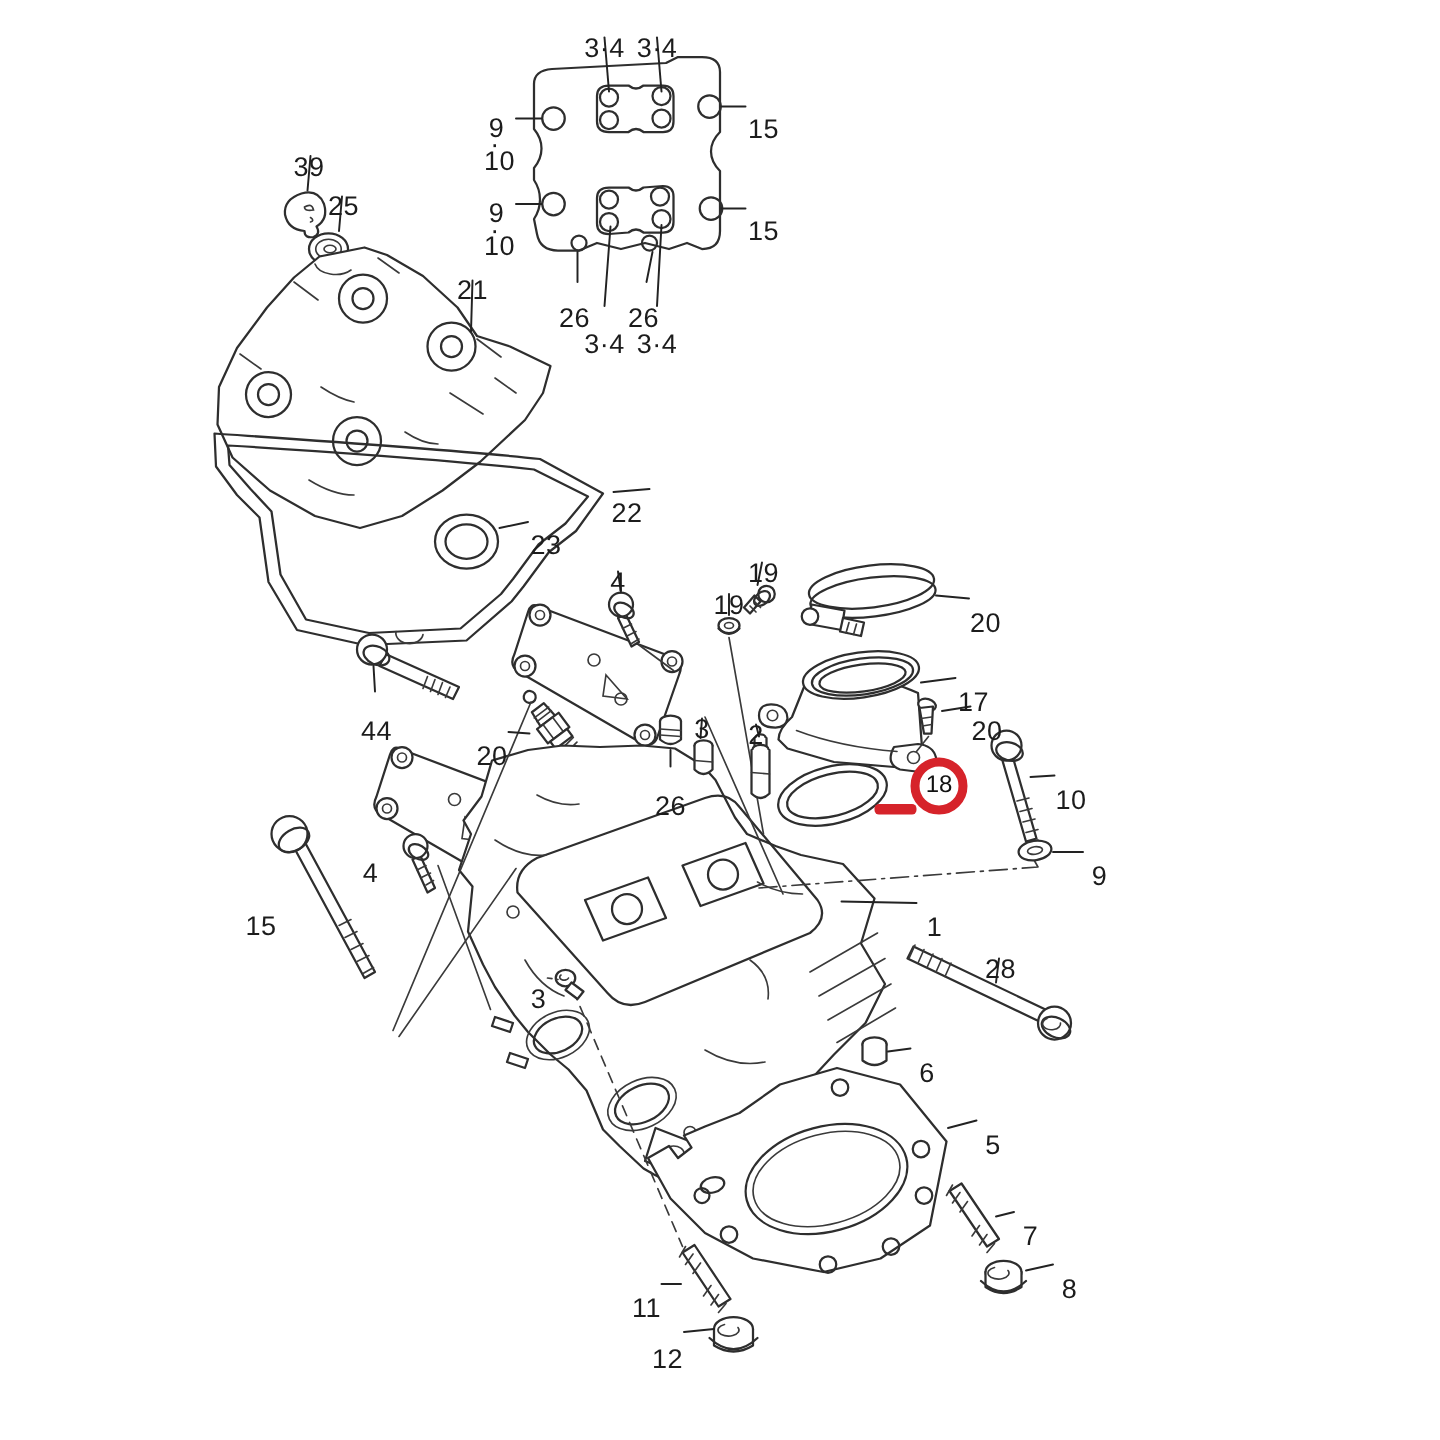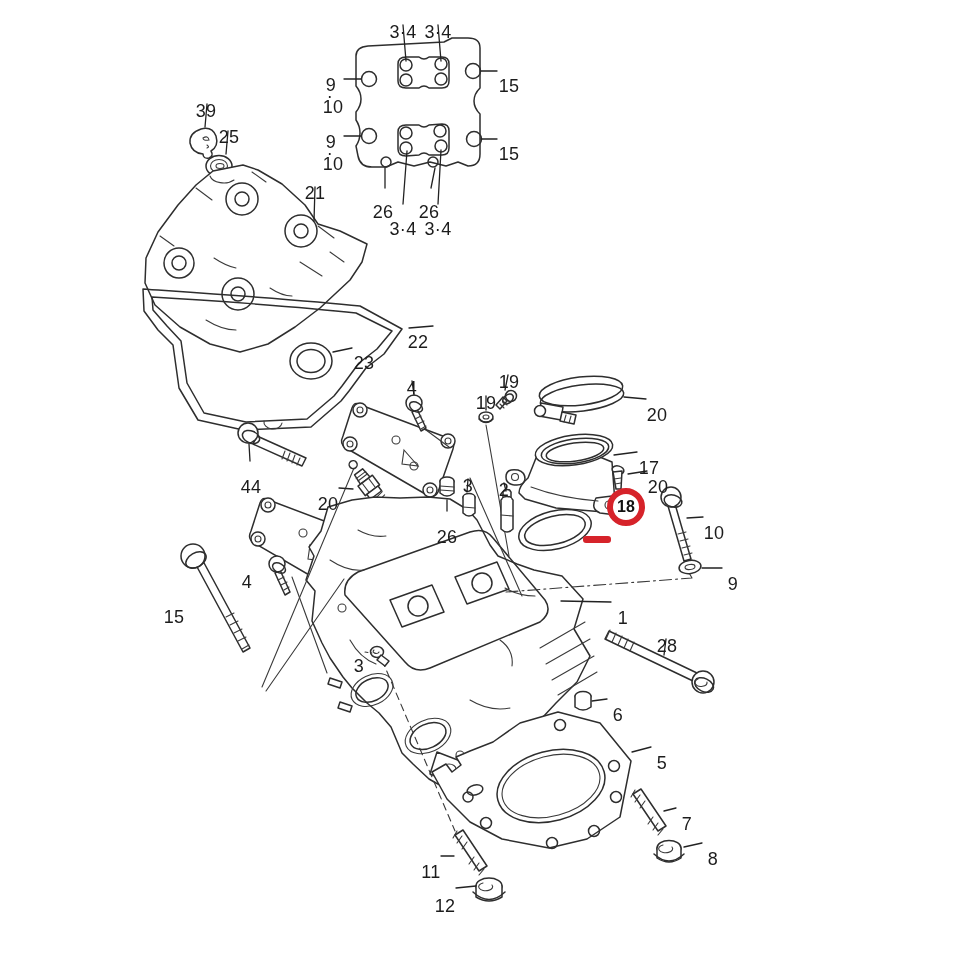--- a/index.html
+++ b/index.html
@@ -342,21 +342,21 @@
     <line class="leader" x1="607" y1="699" x2="592" y2="701"></line>
     <line class="leader" x1="651" y1="747" x2="632" y2="752"></line>
     <line class="leader" x1="676" y1="808" x2="664" y2="811"></line>
     <line class="leader" x1="702" y1="843" x2="684" y2="847"></line>
     <line class="leader" x1="441" y1="856" x2="454" y2="856"></line>
     <line class="leader" x1="456" y1="888" x2="476" y2="886"></line>
   </g>
 </svg>
 
   <div class="hl-line" style="left:583px;top:536px;width:28px;height:7px;"></div>
-  <div class="hl-circle" style="left:626px;top:507px;font-weight:bold;">
+  <div class="hl-circle" style="left:626px;top:524px;">
     <span>18</span>
   </div>
 
   <span class="lbl" style="left:403px;top:16px">3·4</span>
   <span class="lbl" style="left:438px;top:16px">3·4</span>
   <span class="lbl" style="left:331px;top:69px">9</span>
   <span class="lbl" style="left:330px;top:80px">·</span>
   <span class="lbl" style="left:333px;top:91px">10</span>
   <span class="lbl" style="left:509px;top:70px">15</span>
   <span class="lbl" style="left:331px;top:126px">9</span>

